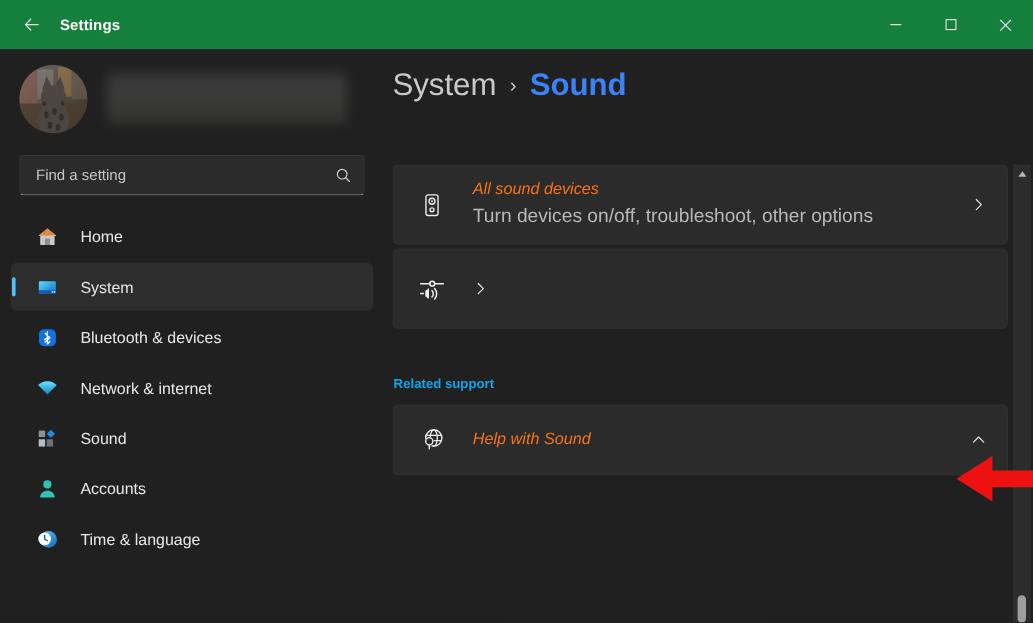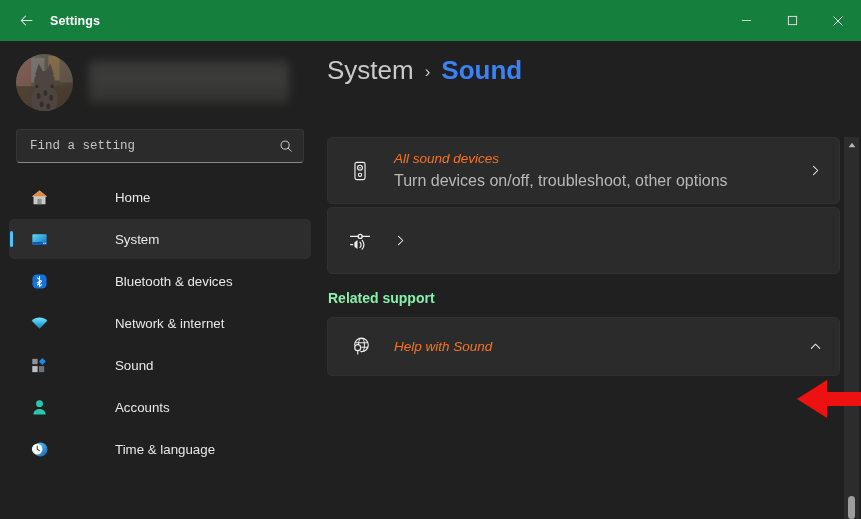--- a/index.html
+++ b/index.html
@@ -102,35 +102,34 @@
     padding: 0 10px 0 13px;
     cursor: text;
   }
   .searchwrap input {
     flex: 1;
     background: transparent;
     border: none;
     outline: none;
     color: #eab308;
     font-size: 12.5px;
-    font-family: Liberation Mono, monospace;
+    font-family: Liberation Sans, sans-serif;
   }
   .searchwrap input::placeholder { color: #c5c5c5; opacity: 1; }
 
   .navlist { margin-top: 14px; }
   .navitem {
     position: relative;
     height: 40px;
     margin: 0 9px 2px 9px;
     display: flex;
     align-items: center;
     padding-left: 20px;
     border-radius: 5px;
     cursor: pointer;
-    gap: 48px;
   }
   .navitem.selected { background: #2d2d2d; }
   .navitem.selected::before {
     content: "";
     position: absolute;
     left: 1px; top: 50%;
     transform: translateY(-50%);
     width: 3px; height: 16px;
     border-radius: 2px;
     background: #4cc2ff;
@@ -221,24 +220,24 @@
     color: #b8b8b8;
     margin-top: 3px;
     line-height: 1.3;
   }
   .row-chev { color: #e0e0e0; display: flex; align-items: center; }
 
   .row.single { min-height: 53px; }
   .row.single .row-title { font-size: 13.5px; }
 
   .section-head {
-    font-size: 14px;
+    font-size: 11px;
     font-weight: 700;
-    color: #86efac;
-    margin: 16px 0 11px 1px;
+    color: #0ea5e9;
+    margin: 40px 0 11px 1px;
   }
 
   .card-expander .row { min-height: 57px; }
 
   
   .scrollbar {
     position: absolute;
     top: 96px; right: 2px; bottom: 0;
     width: 15px;
     background: #2c2c2c;

